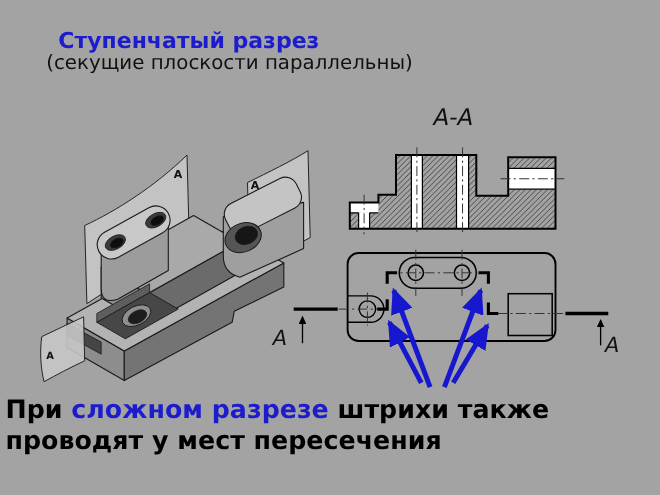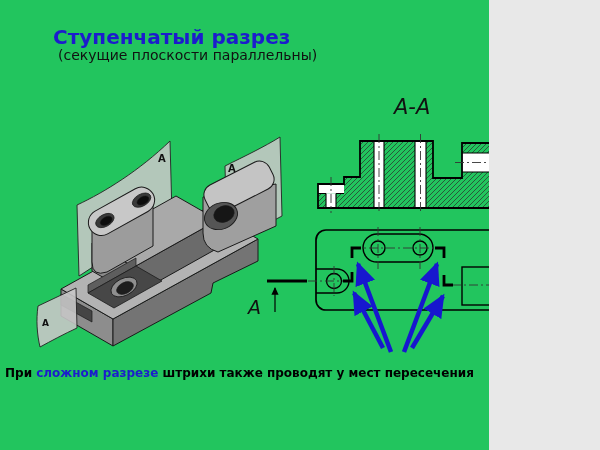--- a/index.html
+++ b/index.html
@@ -2,33 +2,33 @@
 <html style="--accent-blue: #1c1ccd; --arrow-blue: #1717cf;"><head>
 <meta charset="utf-8">
 <style>
   :root{
     --accent-blue:#1c1ccd;
     --arrow-blue:#1717cf;
     --ink:#111111;
   }
   html,body{margin:0;padding:0;background:#e8e8e8;}
   #slide{
-    position:relative;width:489px;height:450px;background:#22c55e;
+    position:relative;width:600px;height:450px;background:#a3a3a3;
     font-family:"DejaVu Sans","Liberation Sans",sans-serif;overflow:hidden;
   }
   #title{
     position:absolute;left:53px;top:25px;font-size:20px;font-weight:bold;
     color:var(--accent-blue);letter-spacing:0px;white-space:nowrap;
   }
   #subtitle{
-    position:absolute;left:58px;top:47px;font-size:14px;color:var(--ink);white-space:nowrap;
+    position:absolute;left:42px;top:47px;font-size:18px;color:var(--ink);white-space:nowrap;
   }
   #footer{
     position:absolute;left:5px;top:359px;width:594px;
-    font-size:12px;font-weight:bold;color:#000;line-height:28px;
+    font-size:23px;font-weight:bold;color:#000;line-height:28px;
   }
   #footer .hl{color:var(--accent-blue);}
   svg{position:absolute;left:0;top:0;}
   svg text{font-family:"DejaVu Sans","Liberation Sans",sans-serif;fill:#111;}
   .lbl-italic{font-style:italic;}
 </style>
 </head>
 <body>
 
 <div id="slide">

